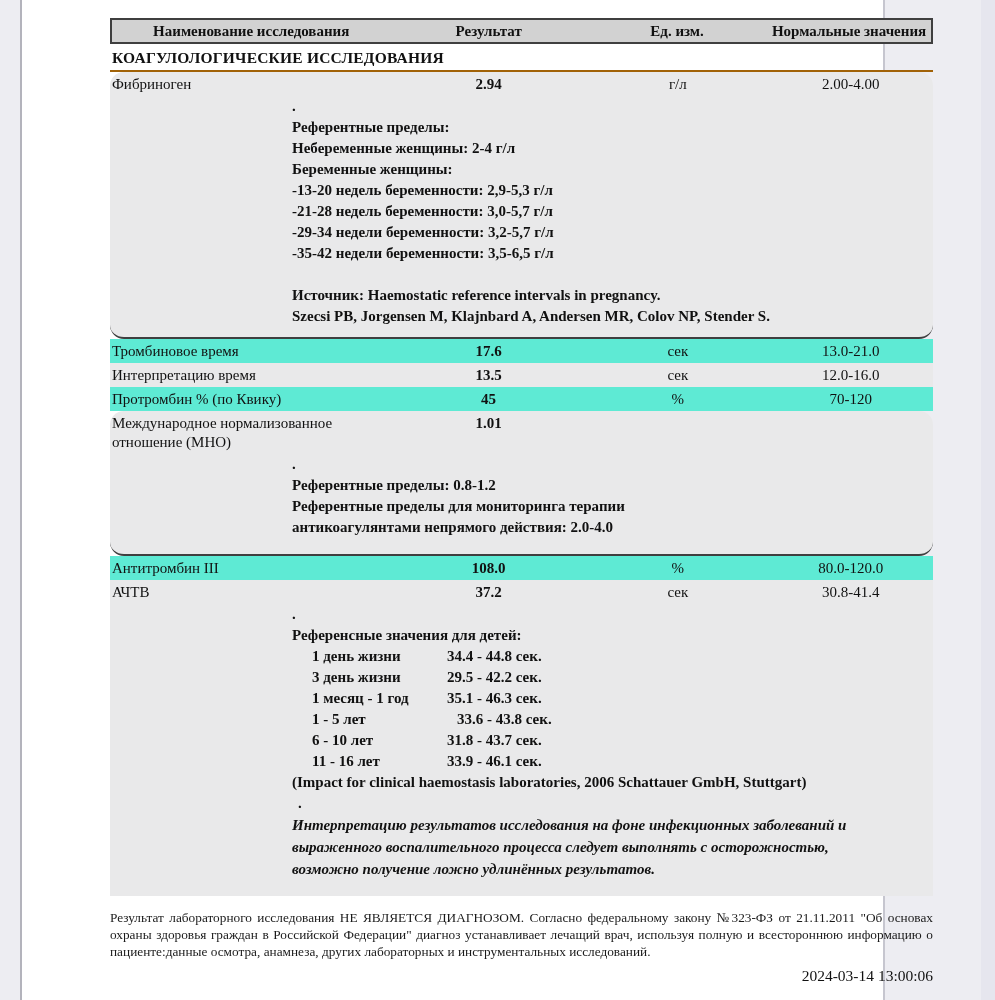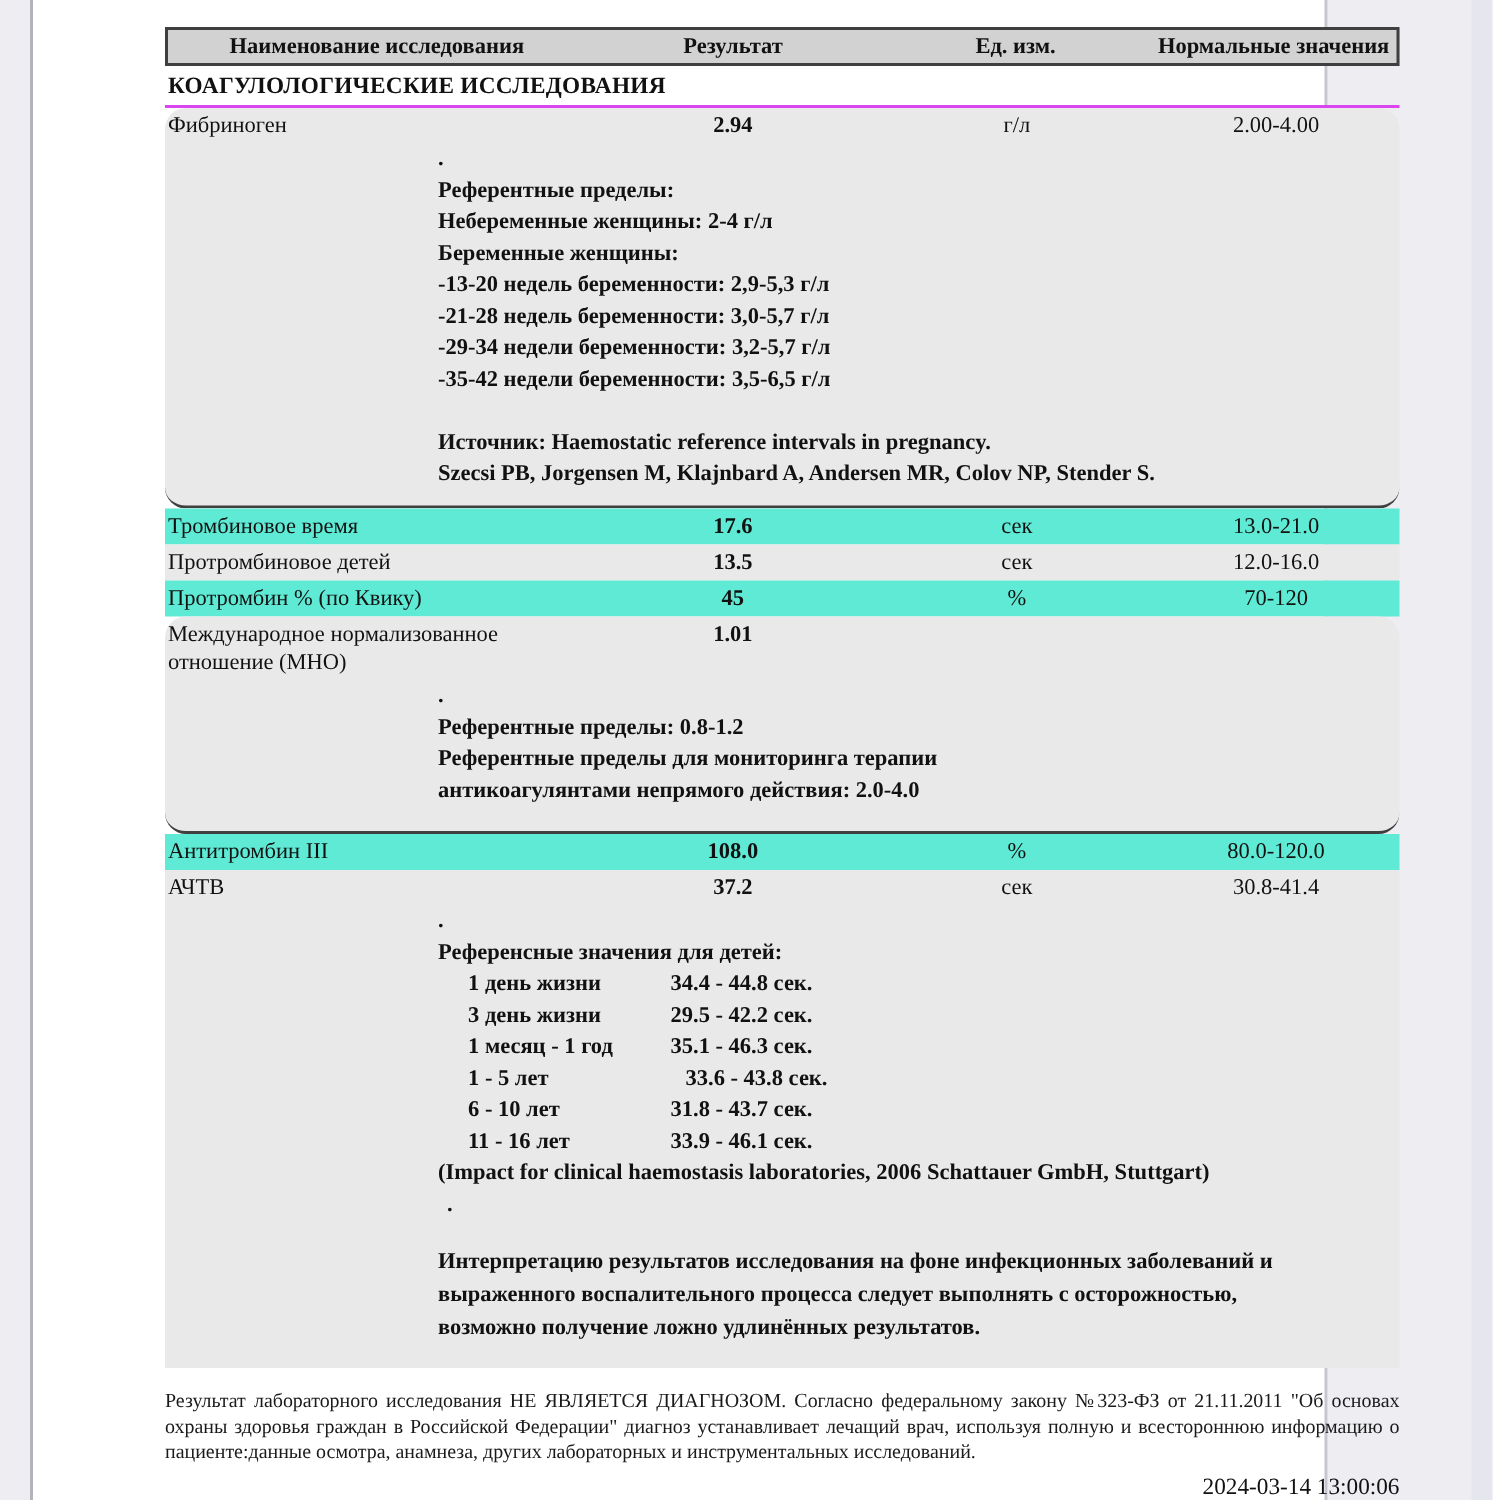--- a/index.html
+++ b/index.html
@@ -38,21 +38,21 @@
     align-items: center;
     font-weight: bold;
     font-size: 15px;
   }
   .header-bar .hc { text-align: center; white-space: nowrap; }
   
   .section-title {
     font-weight: bold;
     font-size: 15.5px;
     padding: 5px 0 3px 2px;
-    border-bottom: 2px solid #d946ef;
+    border-bottom: 2px solid #a16207;
     letter-spacing: 0.2px;
   }
   
   .trow {
     display: grid;
     grid-template-columns: 34% 24% 22% 20%;
     font-size: 15px;
     line-height: 19px;
     padding: 3px 0 2px 0;
   }
@@ -66,21 +66,21 @@
   .rule-after { border-bottom: 2px solid #3f3f3f; border-radius: 14px; }
   
   .notes { margin-left: 182px; font-weight: bold; font-size: 15px; }
   .note-line { line-height: 21px; min-height: 21px; }
   .note-gap { height: 21px; }
   .pad-b-sm { padding-bottom: 10px; }
   .pad-b-md { padding-bottom: 16px; }
   
   .age-row { display: flex; line-height: 21px; margin-left: 20px; }
   .age-label { width: 135px; }
-  .interp { margin-top: 16px; }
+  .interp { margin-top: 0; font-style: italic; }
   .interp .note-line { line-height: 22px; }
   
   .footer-text {
     margin-top: 13px;
     font-size: 13.3px;
     line-height: 1.28;
     text-align: justify;
     color: #1a1a1a;
   }
   .timestamp {
@@ -126,21 +126,21 @@
       </div>
     </div>
 
     <div class="trow row-white">
       <div class="name">Тромбиновое время</div>
       <div class="result">17.6</div>
       <div class="unit">сек</div>
       <div class="normal">13.0-21.0</div>
     </div>
     <div class="trow row-gray">
-      <div class="name">Протромбиновое детей</div>
+      <div class="name">Интерпретацию время</div>
       <div class="result">13.5</div>
       <div class="unit">сек</div>
       <div class="normal">12.0-16.0</div>
     </div>
     <div class="trow row-white">
       <div class="name">Протромбин % (по Квику)</div>
       <div class="result">45</div>
       <div class="unit">%</div>
       <div class="normal">70-120</div>
     </div>

